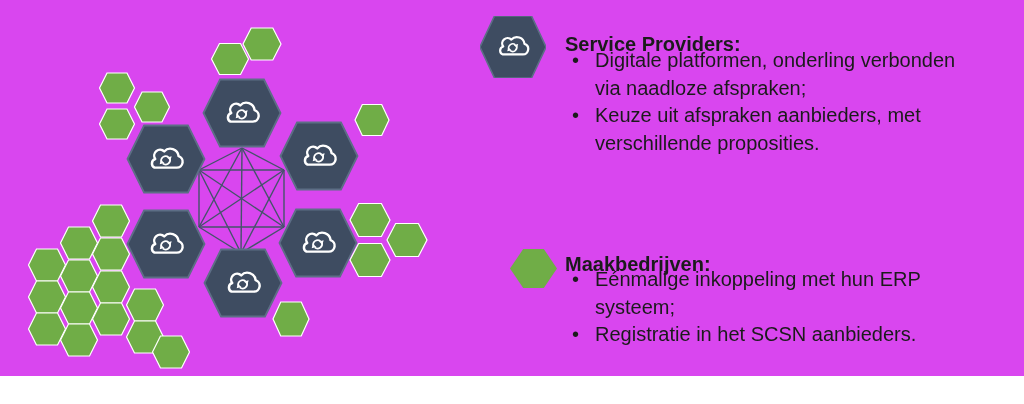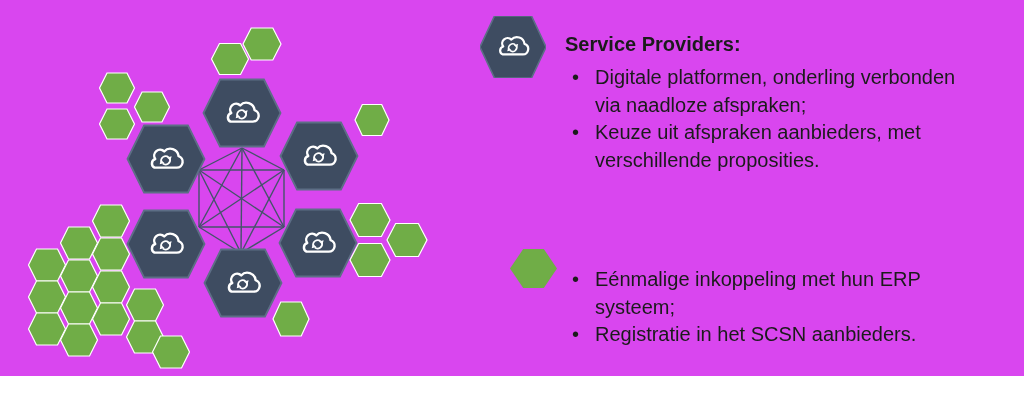--- a/index.html
+++ b/index.html
@@ -14,21 +14,21 @@
   .mb-icon{left:510px;top:249px;}
   .legend-title{
     position:absolute;left:565px;font-size:20px;font-weight:bold;line-height:27px;
     white-space:nowrap;
   }
   .sp-title{top:31px;}
   .mb-title{top:251px;}
   .bullet-list{
     position:absolute;left:565px;margin:0;padding:0;list-style:none;width:440px;
   }
-  .sp-bullets{top:64px;}
+  .sp-bullets{top:47px;}
   .mb-bullets{top:266px;}
   .bullet-list li{
     position:relative;margin:0;padding:0 0 0 30px;font-size:20px;line-height:27.5px;
     white-space:pre-line;
   }
   .bullet-list li::before{
     content:"\2022";position:absolute;left:7px;top:0;font-size:20px;line-height:27.5px;
   }
   .controls{
     position:absolute;left:3px;top:386px;display:flex;gap:5px;
@@ -120,20 +120,21 @@
     <ul class="bullet-list sp-bullets">
       <li>Digitale platformen, onderling verbonden
 via naadloze afspraken;</li>
       <li>Keuze uit afspraken aanbieders, met
 verschillende proposities.</li>
     </ul>
 
     <svg class="legend-icon mb-icon" width="47" height="39" viewBox="0 0 47 39" xmlns="http://www.w3.org/2000/svg">
       <polygon points="0,19.5 13.2,0 33.8,0 47,19.5 33.8,39 13.2,39" fill="#70ad47"></polygon>
     </svg>
+    <div class="legend-title mb-title">Maakbedrijven:</div>
     <ul class="bullet-list mb-bullets">
       <li>Eénmalige inkoppeling met hun ERP
 systeem;</li>
       <li>Registratie in het SCSN aanbieders.</li>
     </ul>
   </div>
 
   <div class="controls">
     <span class="ctrl">
       <svg width="16" height="16" viewBox="0 0 16 16" xmlns="http://www.w3.org/2000/svg">

